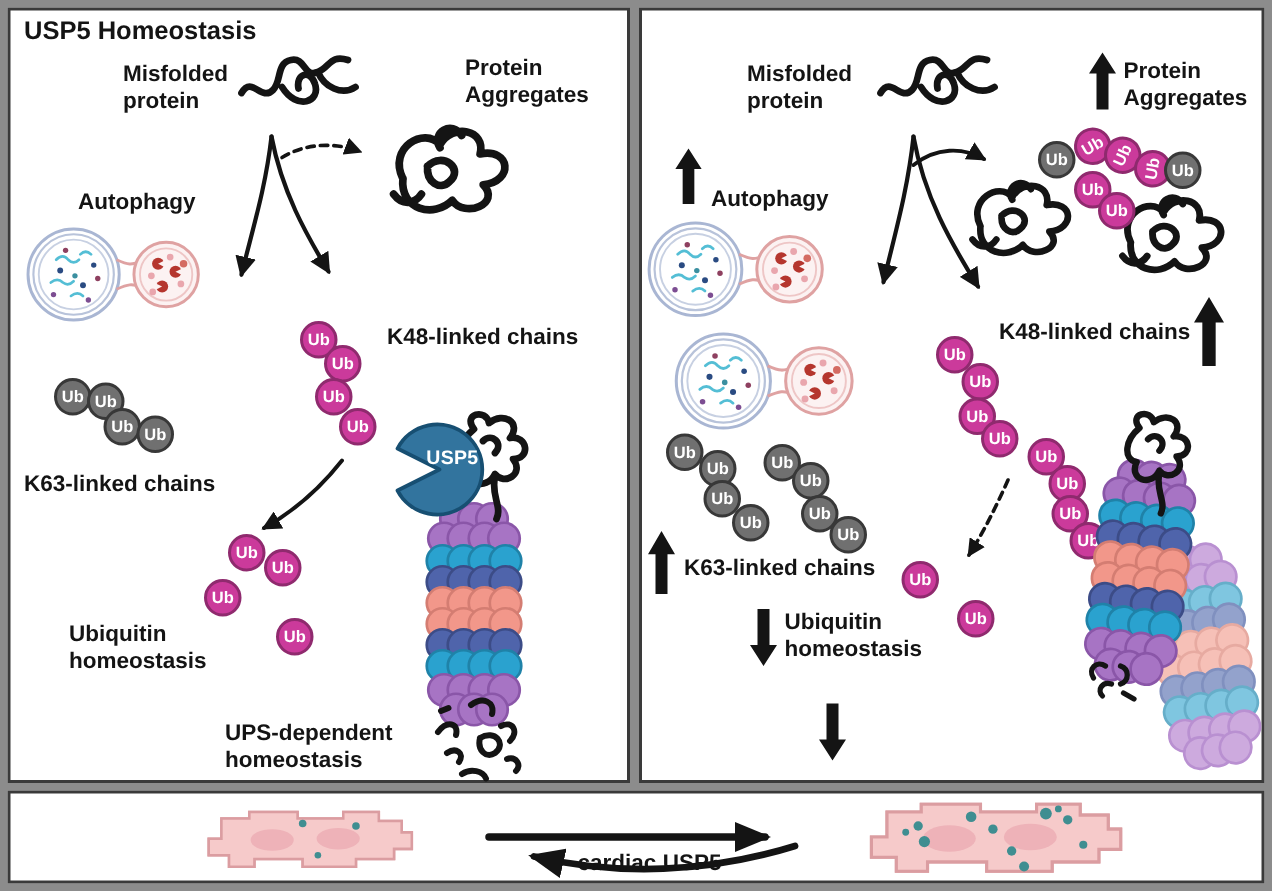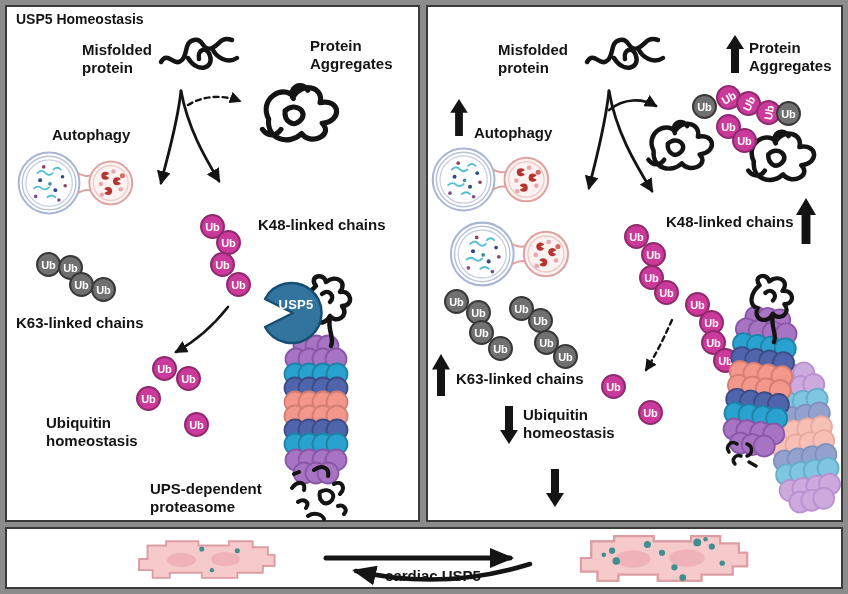--- a/index.html
+++ b/index.html
@@ -1,33 +1,33 @@
 <!DOCTYPE html>
 <html><head>
 <meta charset="utf-8">
 <style>
   html,body{margin:0;padding:0;background:#e8e8e8;font-family:"Liberation Sans",sans-serif;}
   #stage{position:relative;width:848px;height:594px;background:#8c8c8c;overflow:hidden;}
   .panel{position:absolute;background:#ffffff;border:2.5px solid #3a3a3a;box-sizing:border-box;}
   .lbl{position:absolute;font-size:15px;line-height:1.22;color:#141414;white-space:pre-line;font-weight:bold;}
-  .title{font-size:14px;font-weight:bold;white-space:nowrap;}
+  .title{font-size:17px;font-weight:bold;white-space:nowrap;}
   .ub{position:absolute;width:25px;height:25px;border-radius:50%;box-sizing:border-box;
       display:flex;align-items:center;justify-content:center;
       font-size:11px;font-weight:bold;color:#fff;border:2.5px solid;}
   .ub.pink{background:#cb3a9b;border-color:#8f2a6e;}
   .ub.gray{background:#707070;border-color:#383838;}
   svg{position:absolute;overflow:visible;}
   .prot{--pur:#a774c4;--purS:#8a56a8;--cyn:#2aa2cf;--cynS:#1f82a8;--ind:#4f64ab;--indS:#3c4c87;--sal:#f2978a;--salS:#d47d72;}
   .prot.faded{--pur:#cdaade;--purS:#b990d1;--cyn:#7fc6e0;--cynS:#66aec9;--ind:#93a2cc;--indS:#8090bf;--sal:#f6c0b7;--salS:#e7aaa1;}
   .c-pur{fill:var(--pur);stroke:var(--purS);stroke-width:1.8;}
   .c-cyn{fill:var(--cyn);stroke:var(--cynS);stroke-width:1.8;}
   .c-ind{fill:var(--ind);stroke:var(--indS);stroke-width:1.8;}
   .c-sal{fill:var(--sal);stroke:var(--salS);stroke-width:1.8;}
   .ink{fill:none;stroke:#141414;stroke-linecap:round;stroke-linejoin:round;}
-  .usp5lbl{position:absolute;color:#fff;font-weight:bold;font-size:13px;text-align:center;letter-spacing:.2px;}
+  .usp5lbl{position:absolute;color:#fff;font-weight:bold;font-size:13px;text-align:right;letter-spacing:.2px;}
 </style>
 </head>
 <body>
 
 <div id="stage">
 
   <svg width="0" height="0" style="position:absolute">
     <defs>
       <marker id="ah" viewBox="0 0 10 10" refX="8.5" refY="5" markerWidth="5" markerHeight="5" orient="auto-start-reverse">
         <path d="M0,0 L10,5 L0,10 Z" fill="#141414"></path>
@@ -192,21 +192,21 @@
   <div class="usp5lbl" style="left:273px;top:297px;width:46px">USP5</div>
 
   <span class="ub pink" style="left:152px;top:356px">Ub</span>
   <span class="ub pink" style="left:176px;top:366px">Ub</span>
   <span class="ub pink" style="left:136px;top:386px">Ub</span>
   <span class="ub pink" style="left:184px;top:412px">Ub</span>
   <div class="lbl" style="left:46px;top:414px">Ubiquitin
 homeostasis</div>
 
   <div class="lbl" style="left:150px;top:480px">UPS-dependent
-proteasome</div>
+homeostasis</div>
   <svg style="left:284px;top:462px" width="66" height="58" viewBox="0 0 66 58">
     <path class="ink" stroke-width="4" d="M8,26 C14,18 22,20 20,28 M30,8 C38,2 46,6 44,14 M50,22 C58,18 62,26 56,32 M14,40 C20,36 26,40 22,46 M36,30 C46,24 54,34 46,40 C40,44 34,38 36,30 M24,54 C30,50 38,52 40,57 M54,44 C60,42 64,48 60,52 M10,12 l5,-2"></path>
   </svg>
 
   <div class="lbl" style="left:498px;top:41px">Misfolded
 protein</div>
   <svg style="left:584px;top:30px" width="84" height="52" viewBox="0 0 84 52">
       <use href="#squiggle-shape"></use>
     </svg>
 

